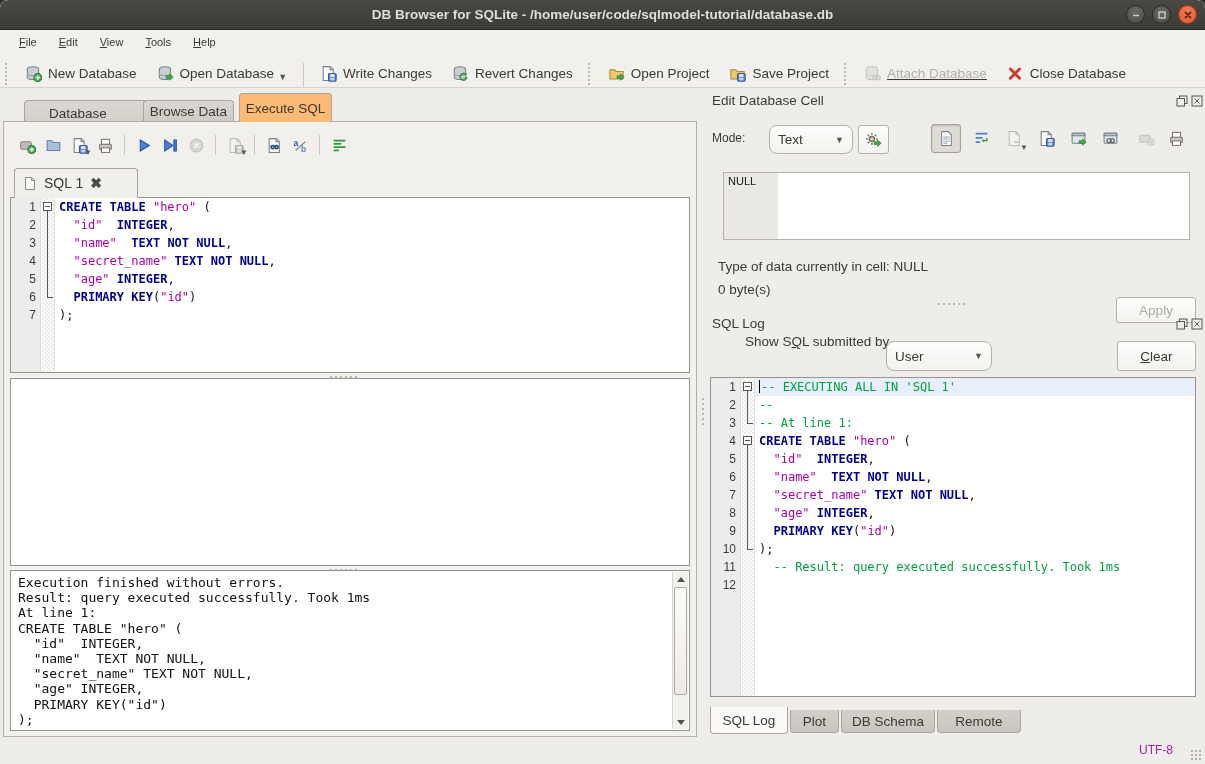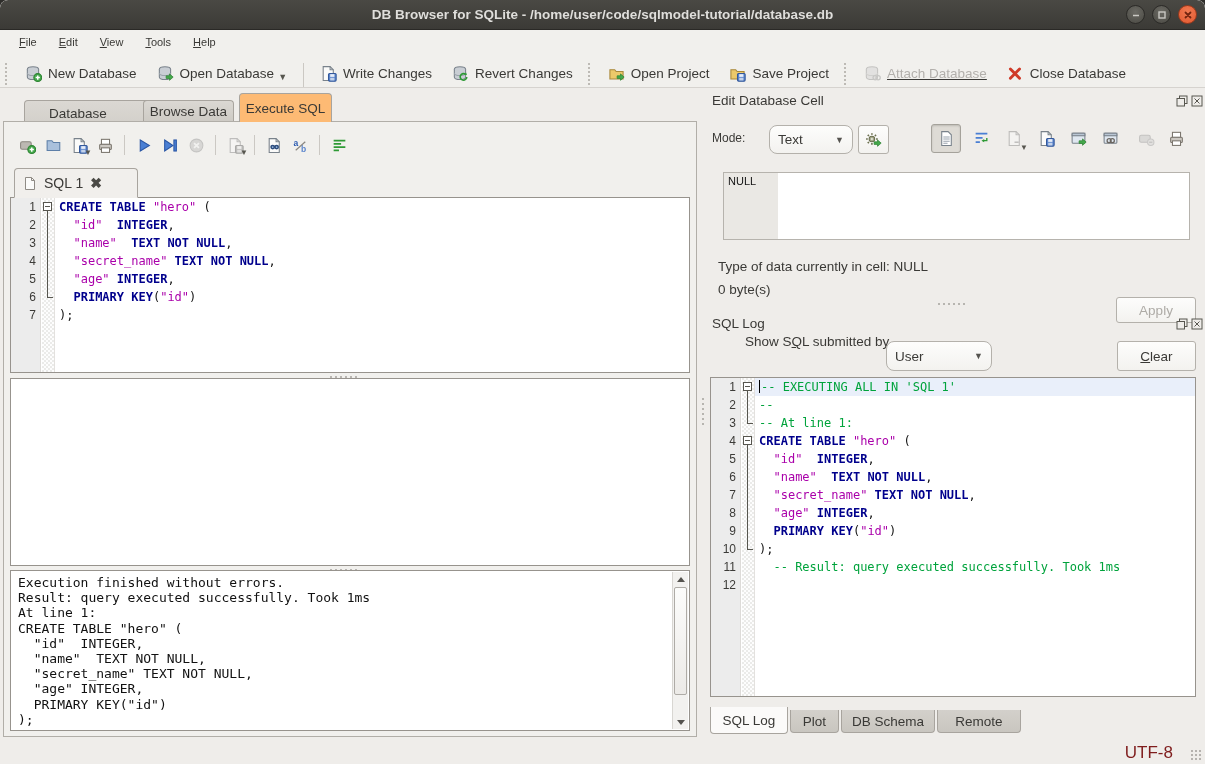--- a/index.html
+++ b/index.html
@@ -113,21 +113,21 @@
   .cellbox{position:absolute;background:#fff;border:1px solid #b6b3ad;}
   .cellbox .nullstrip{position:absolute;left:0;top:0;bottom:0;width:54px;background:#eae8e4;
     font-size:11px;color:#141414;padding:2px 0 0 4px;}
   .static-text{position:absolute;font-size:13.5px;color:#3a3936;}
   
   .btab{position:absolute;font-size:13.5px;display:flex;align-items:center;justify-content:center;cursor:pointer;
     border:1px solid #a8a49e;border-top:none;border-radius:0 0 4px 4px;background:linear-gradient(#d3d0cb,#c9c6c0);}
   .btab.active{background:#fbfaf9;height:26px;z-index:2;}
   
   .statusbar{position:absolute;left:0;top:737px;width:1205px;height:27px;background:#efedea;}
-  .status-enc{position:absolute;right:32px;top:6px;color:#7f1d1d;font-size:17px;}
+  .status-enc{position:absolute;right:32px;top:6px;color:#a21caf;font-size:12px;}
   .grip{position:absolute;right:3px;bottom:3px;width:12px;height:12px;
     background-image:radial-gradient(#b5b2ae 1px,transparent 1.2px);background-size:4px 4px;}
 </style>
 </head>
 <body>
 
 <div id="app">
 
   <div class="titlebar">
     <span class="title">DB Browser for SQLite - /home/user/code/sqlmodel-tutorial/database.db</span>

